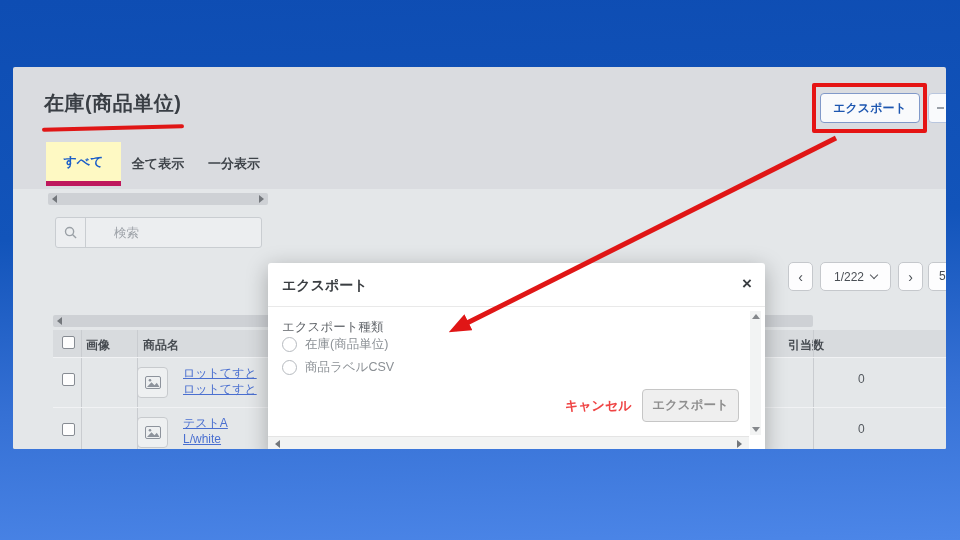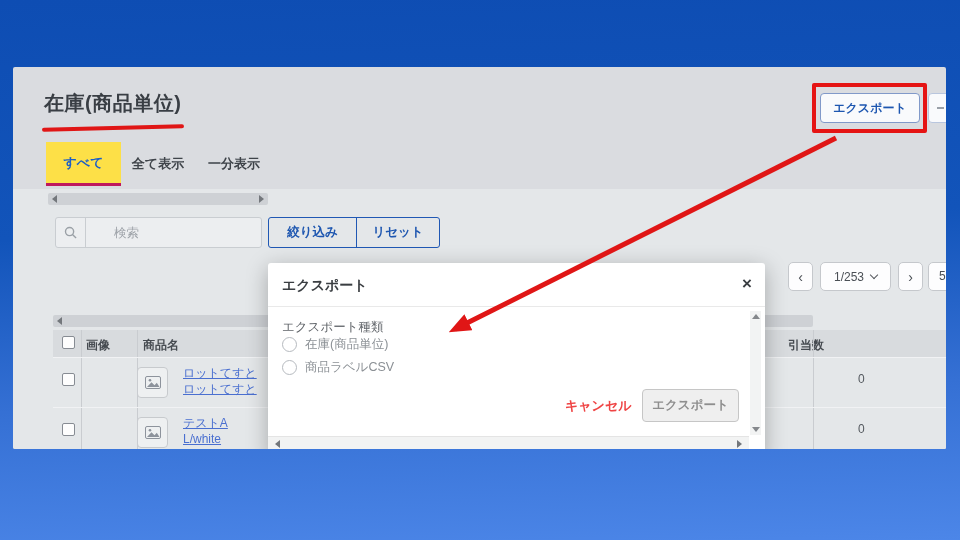--- a/index.html
+++ b/index.html
@@ -39,21 +39,21 @@
     display:flex; align-items:center; padding-left:8px;
   }
   .partial-btn .dash { width:7px; height:2px; background:#9aa0a8; }
   .red-box {
     position:absolute; left:799px; top:16px; width:115px; height:50px;
     border:4px solid #e51414; border-radius:2px; z-index:41; pointer-events:none;
   }
   
   .tab { position:absolute; top:75px; height:44px; display:flex; align-items:center;
          justify-content:center; font-size:13px; font-weight:600; color:#3f444a; cursor:pointer; }
-  .tab.active { background:#fde047; color:#1a5dc8; border-bottom:3px solid #be185d; }
+  .tab.active { background:#fef9c3; color:#1a5dc8; border-bottom:5px solid #be185d; }
   .tab1 { left:33px; width:75px; }
   .tab2 { left:112px; width:66px; }
   .tab3 { left:188px; width:66px; }
   
   .hstrip { position:absolute; background:#ced1d5; border-radius:2px;
             display:flex; align-items:center; justify-content:space-between; padding:0 4px; }
   .hstrip1 { left:35px; top:126px; width:220px; height:12px; }
   .hstrip2 { left:40px; top:248px; width:760px; height:12px; }
   .tri { width:0; height:0; display:inline-block; }
   .tri-left  { border-top:4px solid transparent; border-bottom:4px solid transparent; border-right:5px solid #73777c; }
@@ -168,28 +168,24 @@
   <div class="search-box">
     <span class="icon-wrap">
       <svg width="13" height="13" viewBox="0 0 14 14">
         <circle cx="6" cy="6" r="4.4" fill="none" stroke="#9aa0a6" stroke-width="1.5"></circle>
         <line x1="9.4" y1="9.4" x2="13" y2="13" stroke="#9aa0a6" stroke-width="1.5"></line>
       </svg>
     </span>
     <input type="text" placeholder="検索" style="">
   </div>
 
-  <div class="btn-group">
-    <div class="gbtn filter">絞り込み</div>
-    <div class="gbtn reset">リセット</div>
-  </div>
 
   <div class="pgbtn pg-prev">‹</div>
   <div class="pgbtn pg-page">
-    <span>1/253</span>
+    <span>1/222</span>
     <span class="chev"></span>
   </div>
   <div class="pgbtn pg-next">›</div>
   <div class="pgbtn pg-per">50件</div>
 
   <div class="hstrip hstrip2">
     <span class="tri tri-left"></span>
   </div>
 
   <div class="thead">

